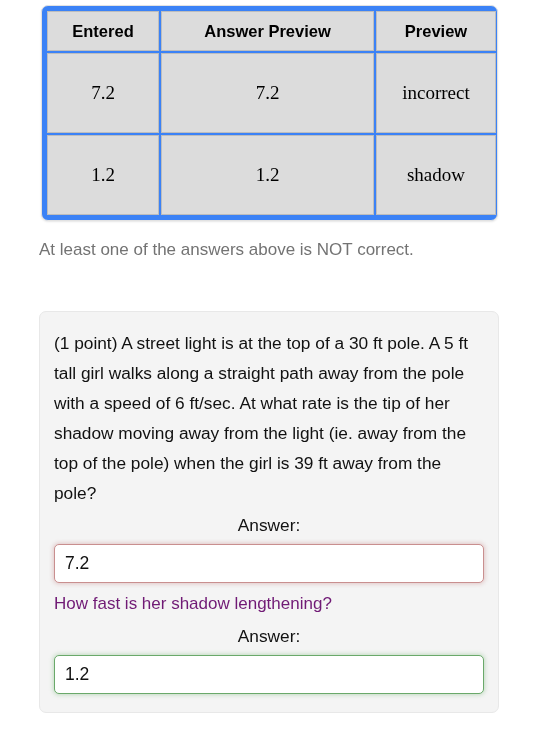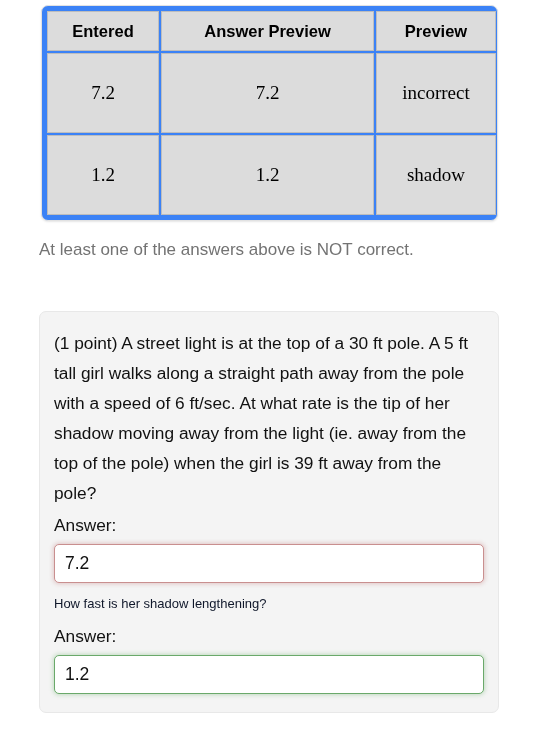--- a/index.html
+++ b/index.html
@@ -95,25 +95,26 @@
     font-size: 17.3px;
     line-height: 30px;
     color: #111111;
     margin: 0;
   }
   .answer-label {
     font-size: 17.3px;
     line-height: 30px;
     color: #111111;
     margin: 2px 0 4px 0;
+    text-align: center;
   }
   .followup-text {
-    font-size: 13px;
+    font-size: 17px;
     line-height: 30px;
-    color: #0f172a;
+    color: #701a75;
     margin: 6px 0 0 0;
   }
 
   input.answer-input {
     display: block;
     width: 100%;
     box-sizing: border-box;
     height: 39px;
     font-size: 17.5px;
     font-family: "Liberation Sans", sans-serif;

